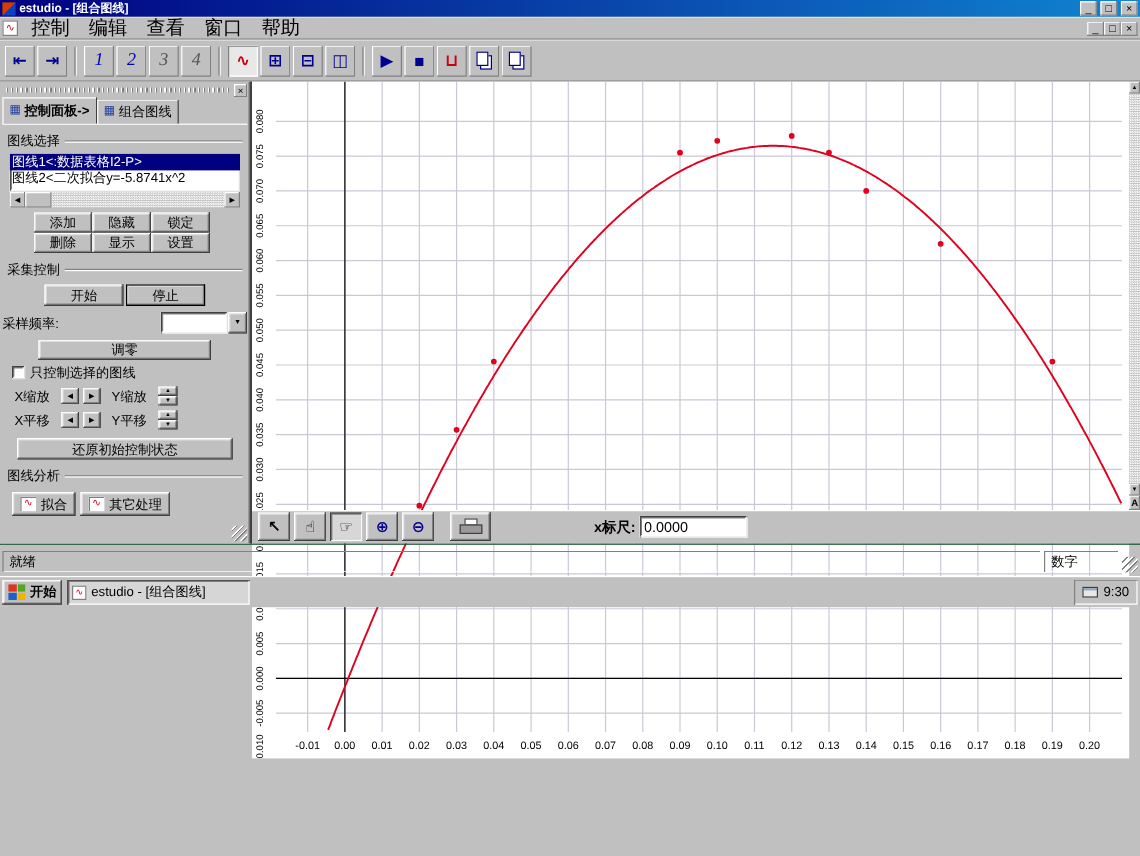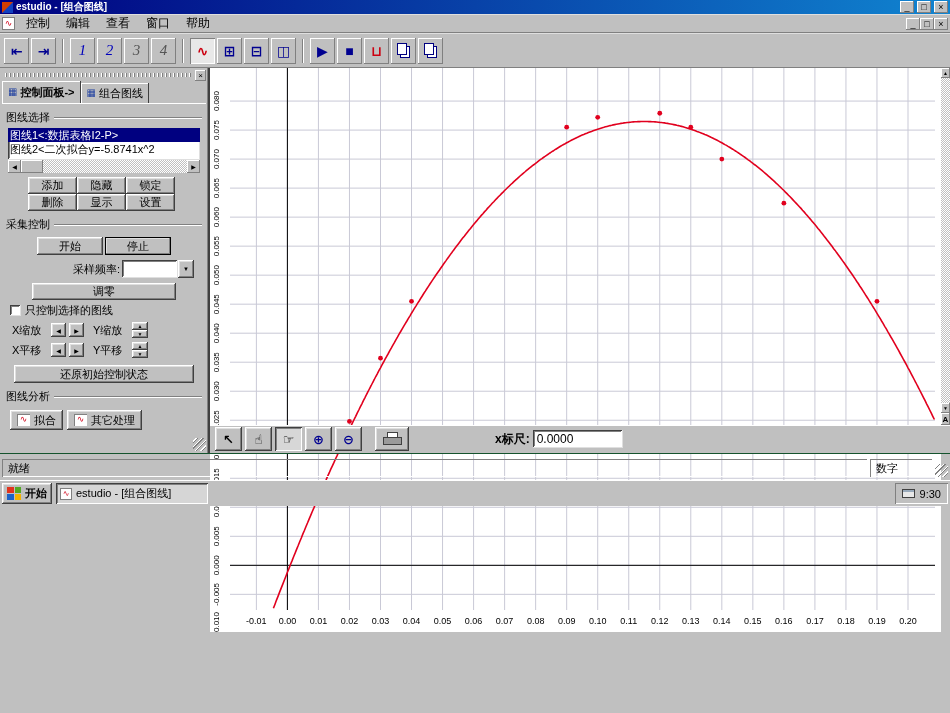--- a/index.html
+++ b/index.html
@@ -16,21 +16,21 @@
 
   
   .titlebar{height:14px;background:linear-gradient(90deg,#000080,#1084d0);display:flex;align-items:center;padding:0 2px;gap:3px;flex:0 0 auto;}
   .app-icon{width:11px;height:11px;background:linear-gradient(135deg,#d43c00 48%,#1040c0 52%);flex:0 0 auto;}
   .title-text{color:#fff;font-weight:bold;font-size:10px;flex:1;white-space:nowrap;overflow:hidden;}
   .win-btn{width:14px;height:12px;font-size:9px;line-height:10px;text-align:center;}
 
   
   .menubar{height:19px;display:flex;align-items:center;padding:0 2px;gap:0;background:#c0c0c0;box-shadow:inset 0 1px 0 #dfdfdf,inset 0 -1px 0 #808080;flex:0 0 auto;}
   .child-icon{width:13px;height:13px;background:#fff;border:1px solid #808080;color:#d00018;font-size:9px;line-height:11px;text-align:center;margin-right:3px;}
-  .menu-item{padding:2px 8px;font-size:12px;}
+  .menu-item{padding:2px 8px;font-size:16px;}
   .menubar .spacer{flex:1;}
 
   
   .toolbar{height:35px;display:flex;align-items:center;padding:2px 4px;gap:2px;background:#c0c0c0;box-shadow:inset 0 1px 0 #dfdfdf,inset 0 -1px 0 #808080;flex:0 0 auto;}
   .tbtn{width:25px;height:26px;font-size:14px;}
   .tbtn.pressed{box-shadow:inset 1px 1px 0 #808080,inset -1px -1px 0 #fff;background:#e8e8e8;}
   .tsep{width:2px;height:24px;margin:0 4px;border-left:1px solid #808080;border-right:1px solid #fff;}
   .g-blue{color:#000090;font-weight:bold;}
   .g-red{color:#cc0010;font-weight:bold;}
   .g-num{font-family:"Liberation Serif","DejaVu Serif",serif;font-style:italic;font-size:15px;}
@@ -56,21 +56,21 @@
   .list-item.selected{background:#000080;color:#fff;}
   .hscroll{margin:0 6px;height:13px;display:flex;background:#dfdfdf;}
   .hs-btn{width:13px;height:13px;font-size:6px;}
   .hs-thumb{width:22px;height:13px;}
   .hs-track{flex:1;background:repeating-conic-gradient(#fff 0 25%,#c0c0c0 0 50%) 0 0/2px 2px;}
   .btn-grid{margin:4px 0 0 26px;display:grid;grid-template-columns:repeat(3,49px);}
   .btn-grid .btn{height:17px;}
   .acq-row{display:flex;justify-content:center;gap:2px;margin:2px 0;}
   .acq-row .btn{width:66px;height:18px;}
   .btn.default-b{outline:1px solid #000;outline-offset:-1px;}
-  .rate-row{display:flex;align-items:center;justify-content:flex-end;gap:2px;margin:3px 12px;}
+  .rate-row{display:flex;align-items:center;justify-content:space-between;gap:2px;margin:3px 0;}
   .combo{width:72px;height:18px;display:flex;}
   .combo-box{flex:1;}
   .combo-drop{width:16px;height:100%;font-size:6px;}
   .zero-btn{width:144px;height:17px;margin:2px auto 0;}
   .chk-row{display:flex;align-items:center;gap:4px;margin:3px 0 0 8px;}
   .chk{width:11px;height:11px;}
   .ctl-row{display:flex;align-items:center;gap:3px;margin:4px 0 0 10px;}
   .ctl-label{width:36px;}
   .sm-btn{width:15px;height:14px;font-size:6px;}
   .spin{display:flex;flex-direction:column;gap:0;}

